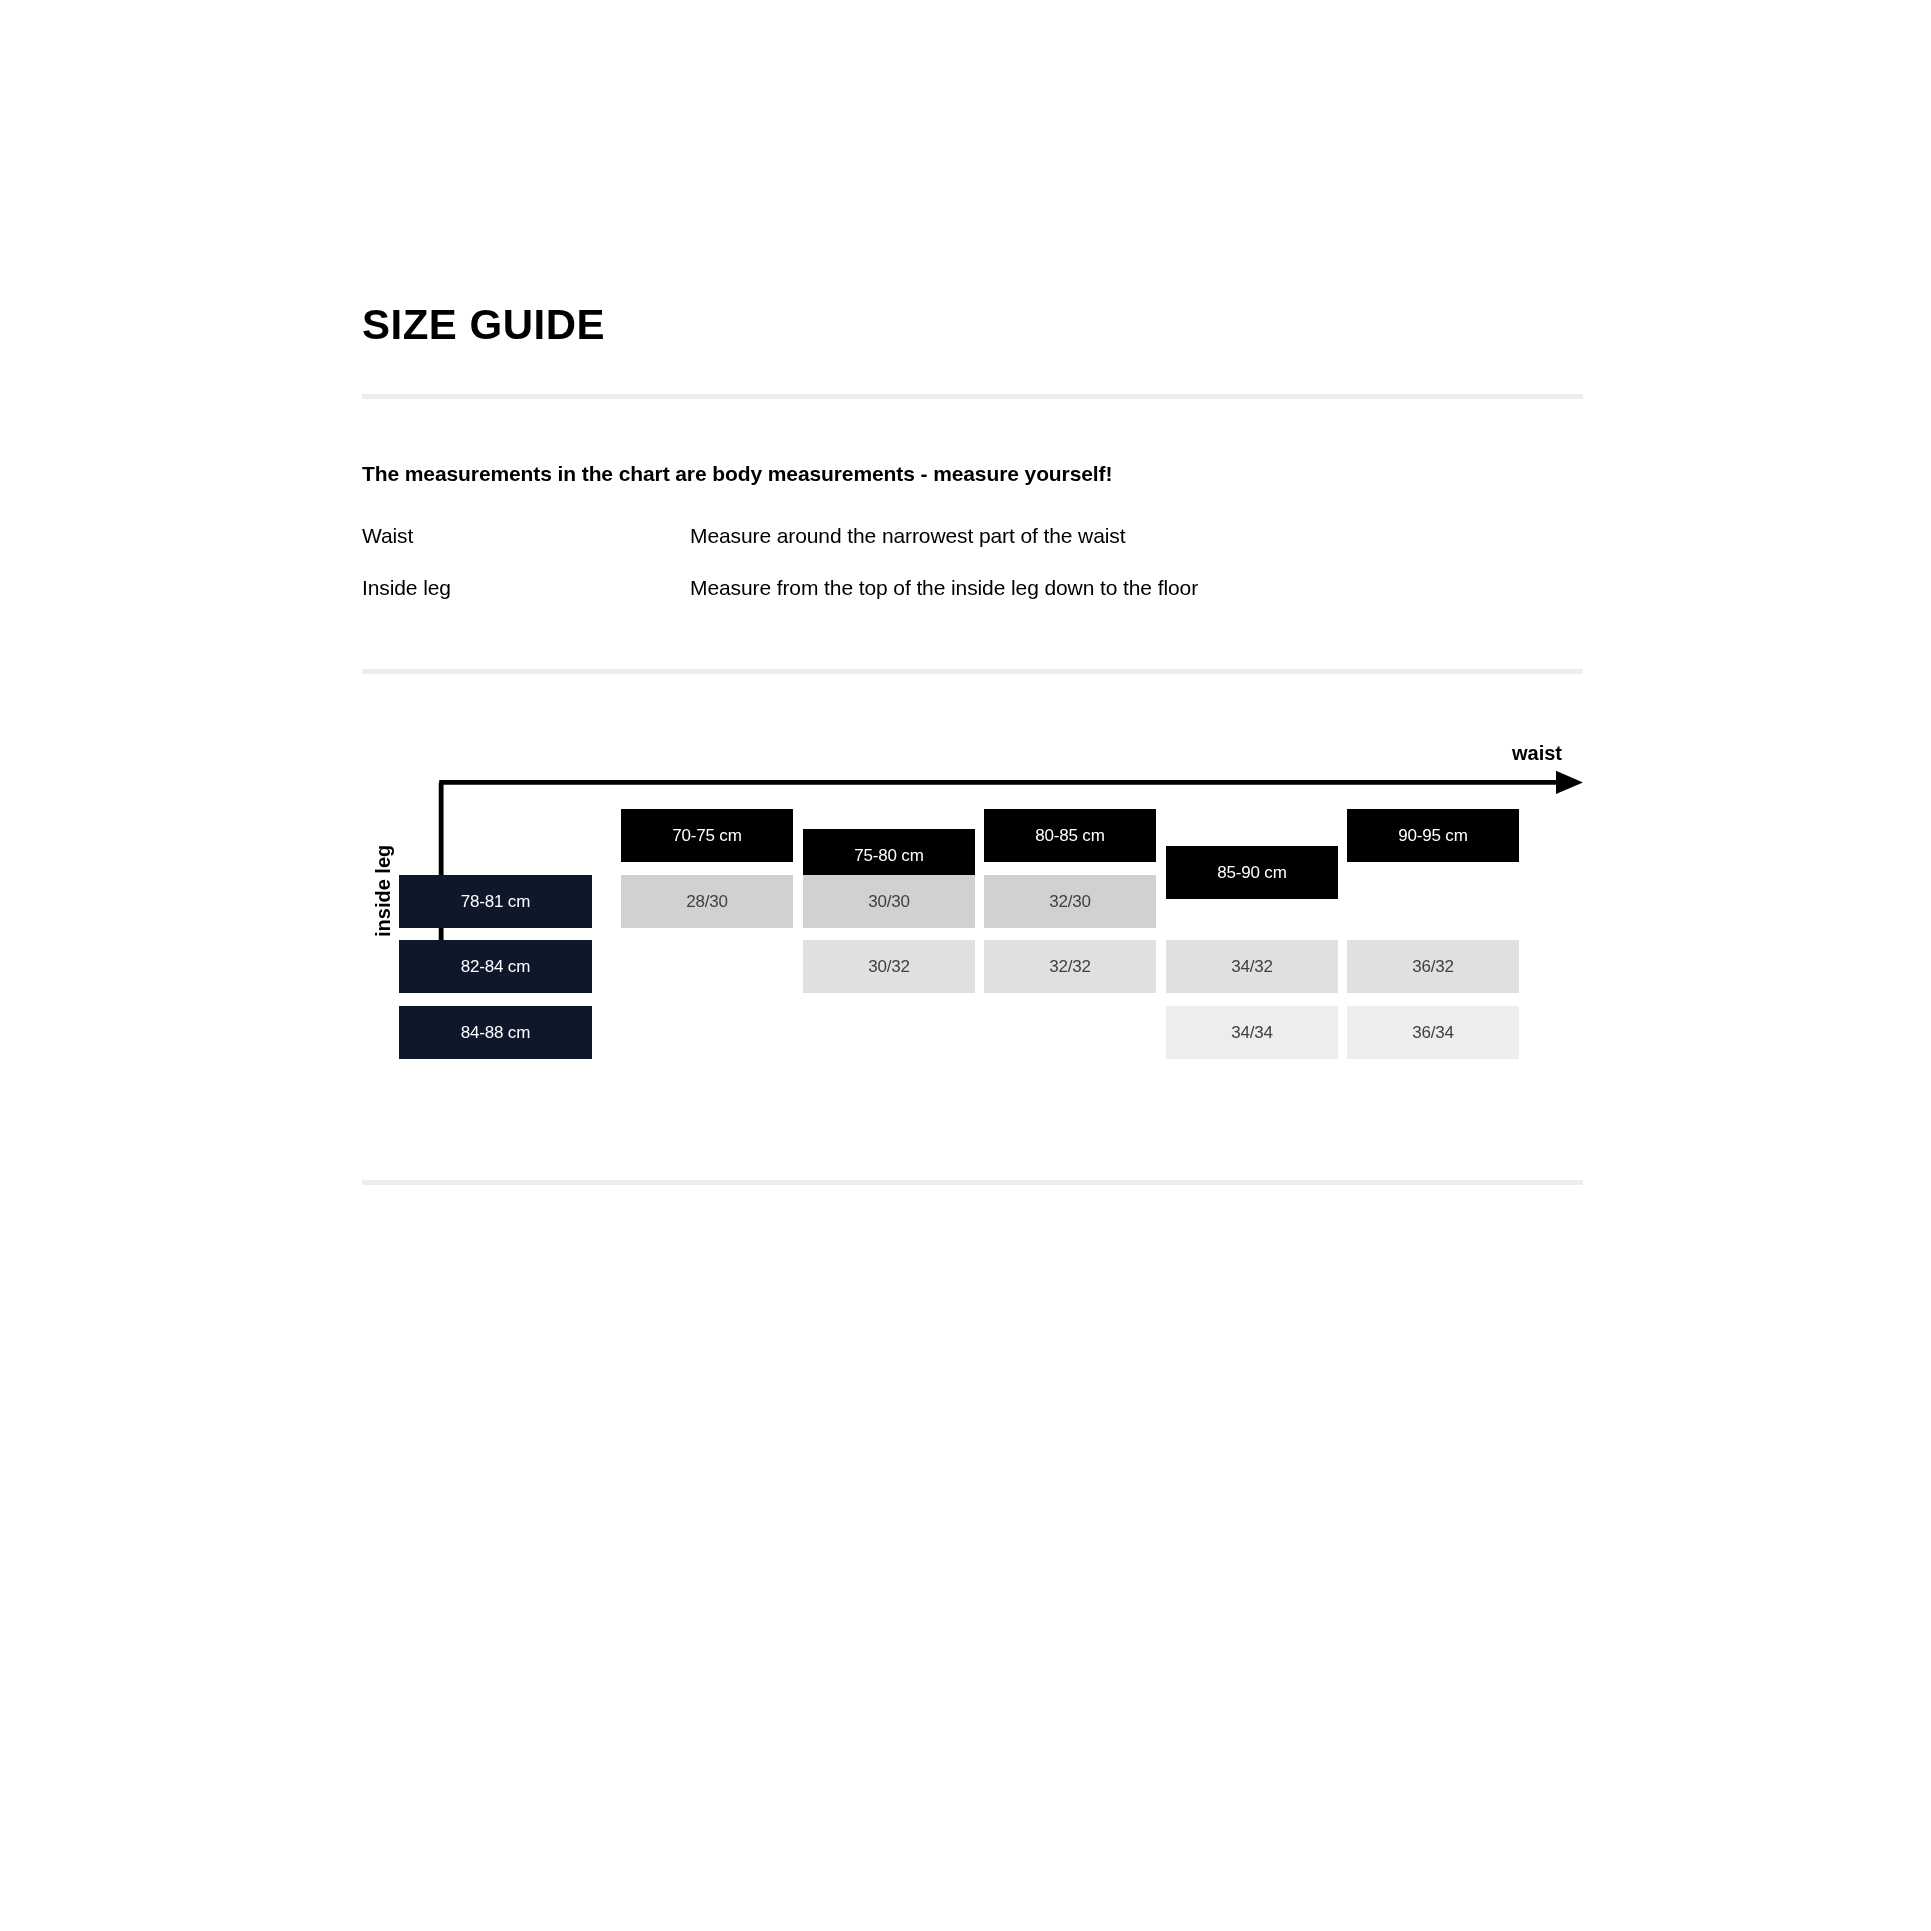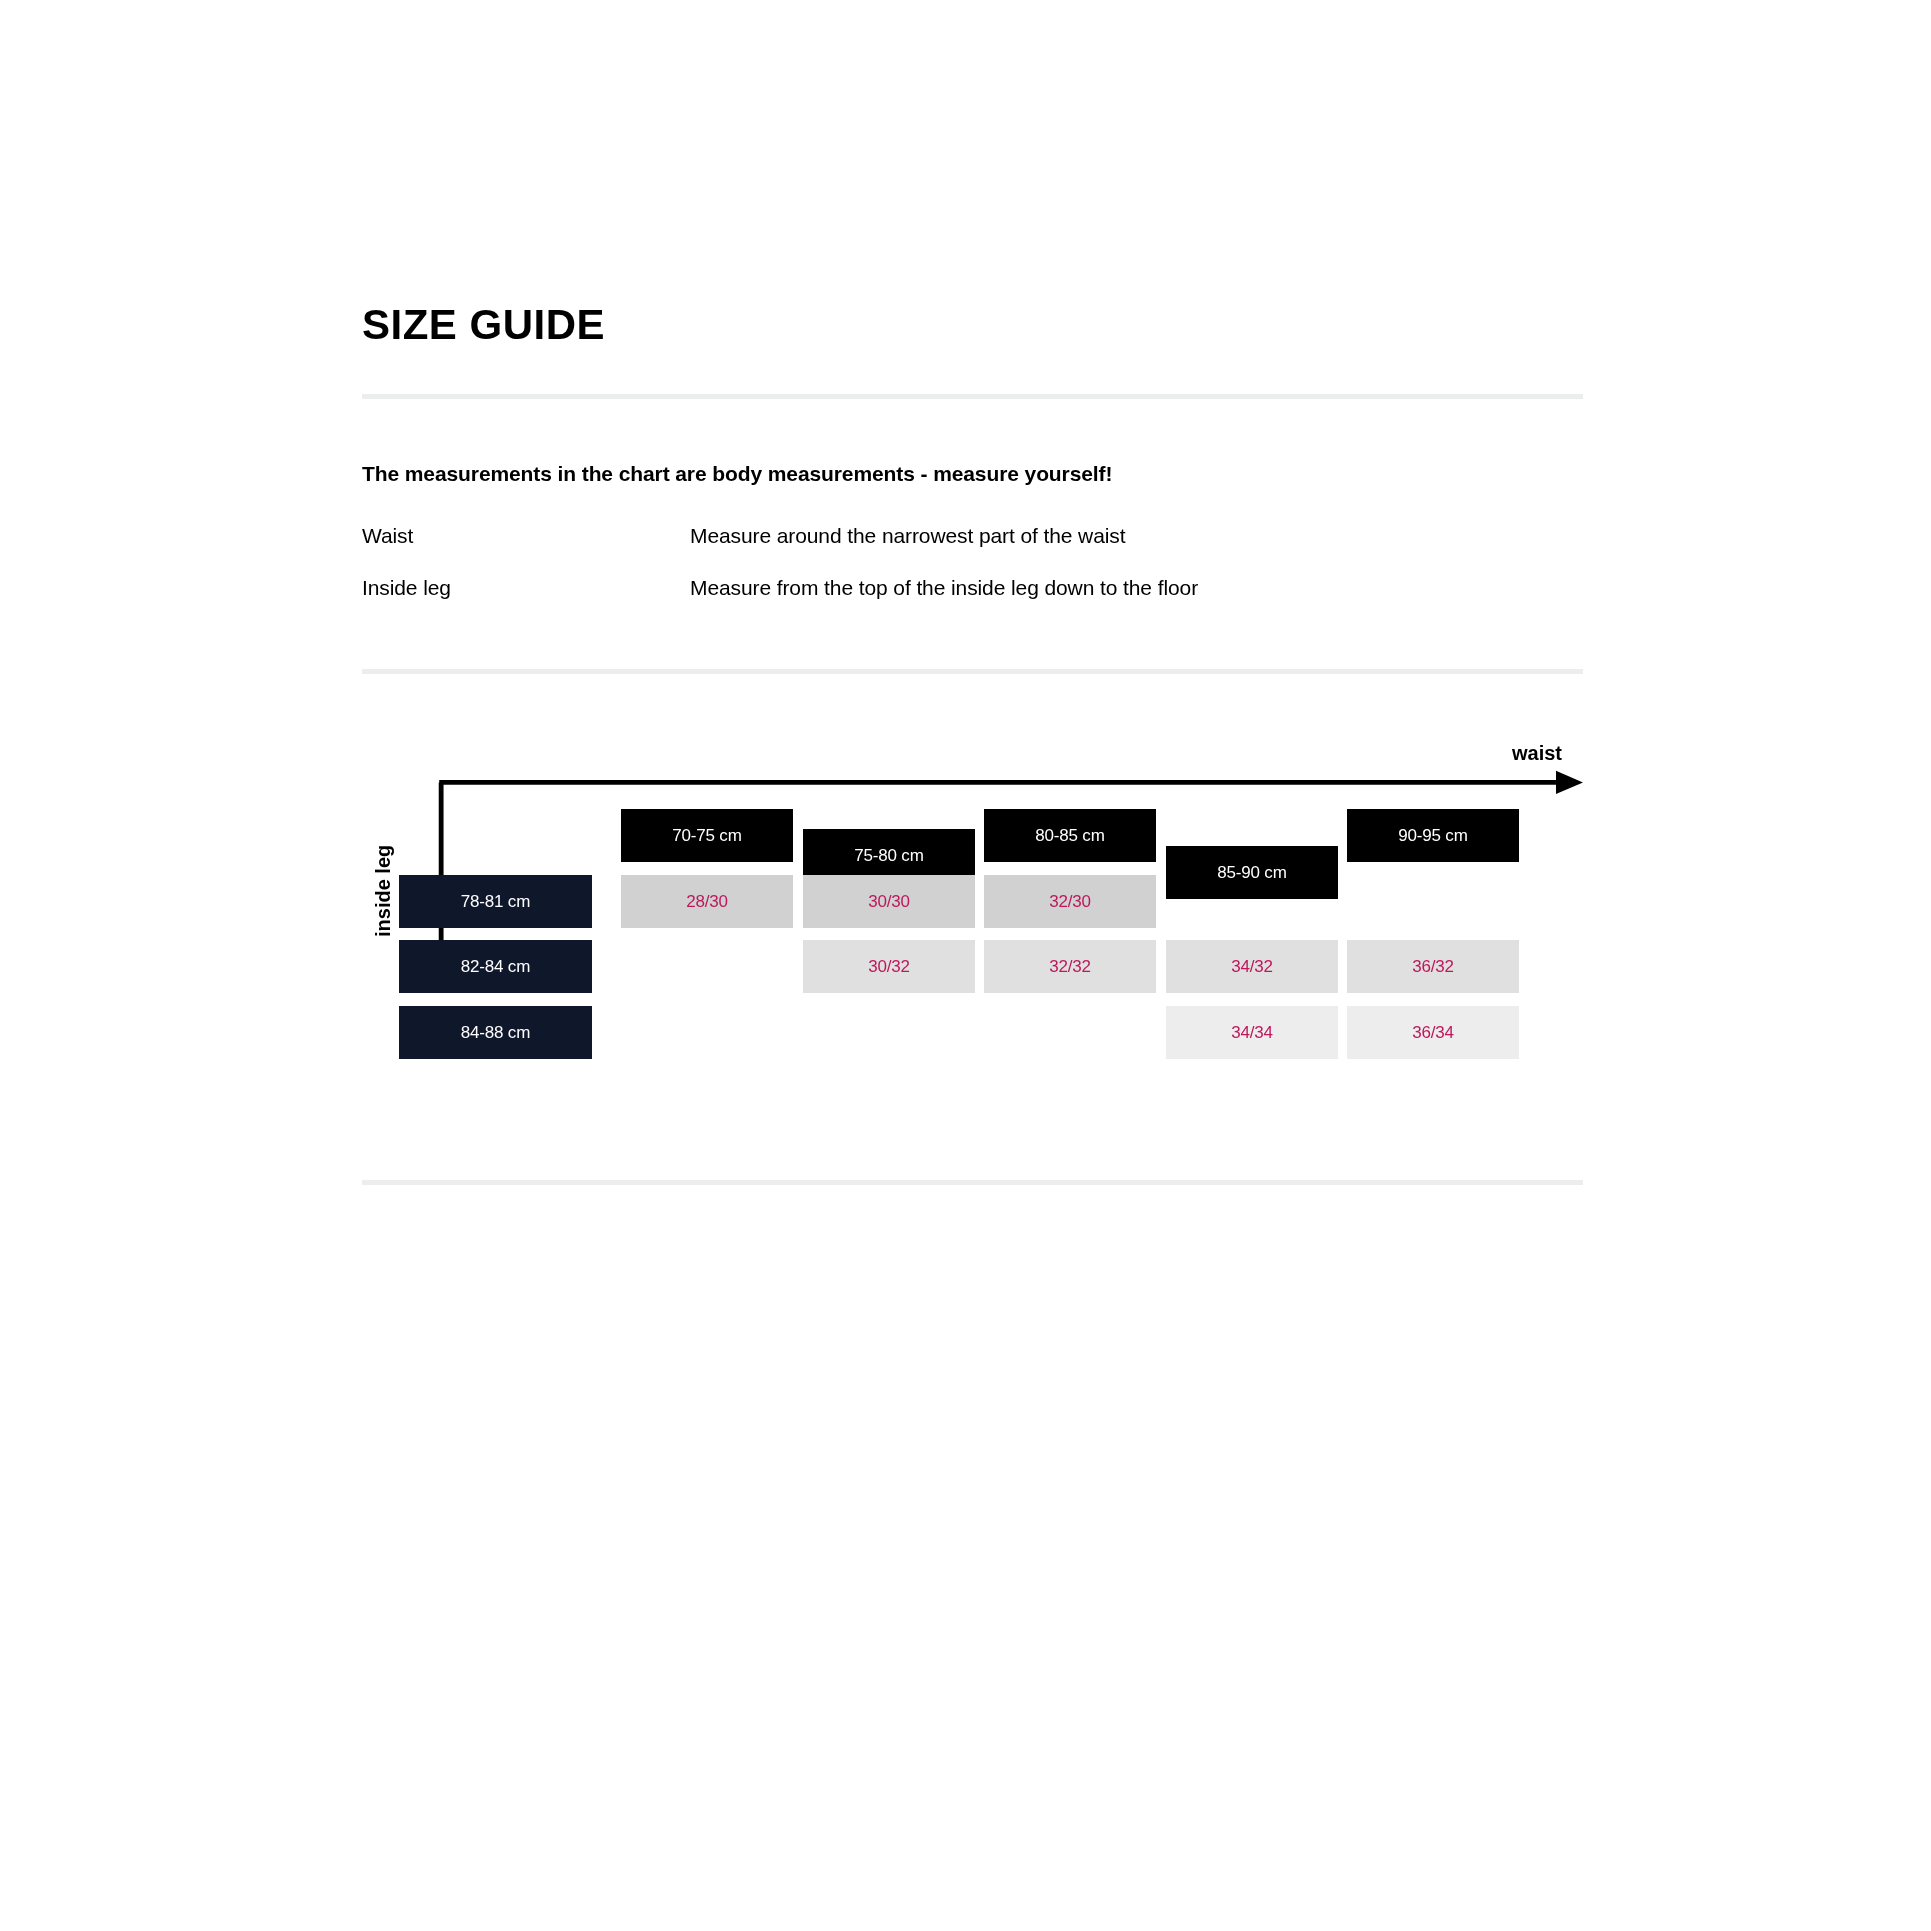--- a/index.html
+++ b/index.html
@@ -123,21 +123,21 @@
     width: 172px;
   }
   .rowhdr {
     background: #0f172a;
     color: #ffffff;
     width: 193px;
     left: 0;
   }
   .val {
     width: 172px;
-    color: #be185d;
+    color: #404040;
   }
   .val.s0 { background: #d1d1d1; }
   .val.s1 { background: #e0e0e0; }
   .val.s2 { background: #ededed; text-align: center; }
   .val.empty { background: transparent; }
 </style>
 </head>
 <body>
 
 <div class="page">

